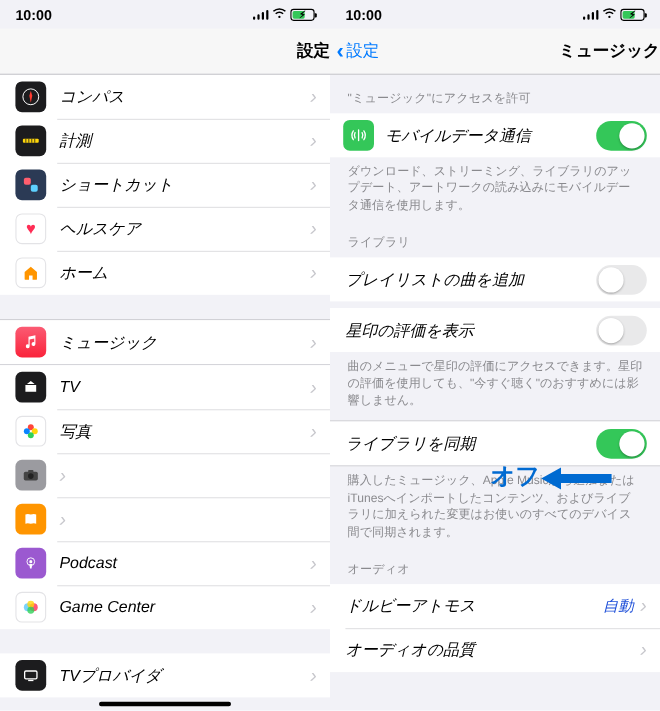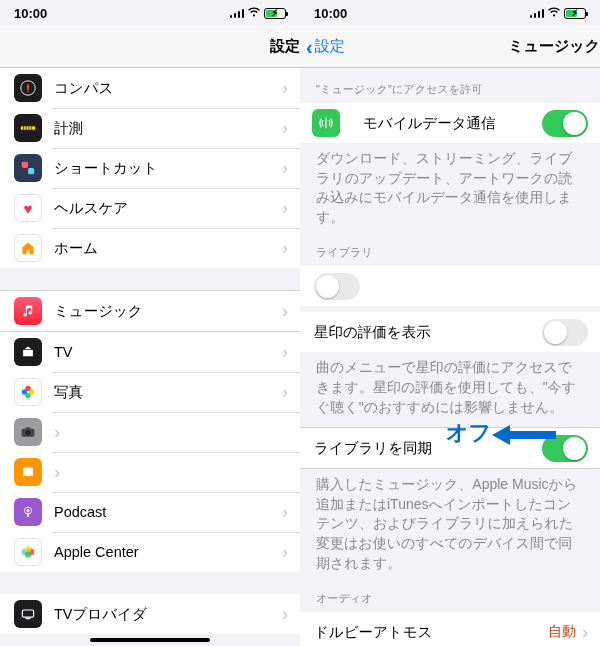--- a/index.html
+++ b/index.html
@@ -25,29 +25,29 @@
   .nav { height:42px; display:flex; align-items:center; justify-content:flex-end; position:relative; border-bottom:0.5px solid #c8c7cc; background:#f7f7f7; }
   .nav .title { font-size:15px; font-weight:600; }
   .nav .back { position:absolute; left:6px; display:flex; align-items:center; color:#007aff; font-size:15px; gap:2px; }
   .nav .back .chev { font-size:20px; font-weight:600; line-height:1; }
 
   
   .scroll { flex:1; overflow:hidden; }
 
   
   .group-header { font-size:11px; color:#8a8a8e; padding:14px 16px 6px; letter-spacing:0.01em; }
-  .group-footer { font-size:14px; color:#8a8a8e; padding:6px 16px 4px; line-height:1.4; }
-  .cells { background:#fff; }
+  .group-footer { font-size:11px; color:#8a8a8e; padding:6px 16px 4px; line-height:1.4; }
+  .cells { background:#fff;font-style:italic; }
   .cell { display:flex; align-items:center; min-height:40px; padding:6px 12px 6px 14px; position:relative; }
   .cell + .cell::before { content:""; position:absolute; top:0; left:52px; right:0; height:0.5px; background:#e0e0e3; }
   .cell.noicon + .cell.noicon::before, .cells .cell.noicon:first-child + .cell.noicon::before { left:14px; }
   .appicon { width:28px; height:28px; border-radius:6px; display:flex; align-items:center; justify-content:center; flex-shrink:0; margin-right:12px; font-size:15px; color:#fff; }
   .label { flex:1; font-size:14.5px; color:#000; }
   .chev-right { color:#c7c7cc; font-size:18px; }
-  .detail { font-size:14px; color:#c2410c; margin-right:6px; }
+  .detail { font-size:14px; color:#1d4ed8; margin-right:6px; }
 
   
   .toggle { width:46px; height:27px; border-radius:14px; position:relative; flex-shrink:0; }
   .toggle .knob { position:absolute; top:2px; width:23px; height:23px; border-radius:50%; background:#fff; box-shadow:0 1px 2px rgba(0,0,0,0.3); }
   .toggle.on { background:#34c759; }
   .toggle.on .knob { right:2px; }
   .toggle.off { background:#e9e9ea; }
   .toggle.off .knob { left:2px; } 
 
   
@@ -224,21 +224,21 @@
       </div>
       <div class="cell">
         <div class="appicon ic-gamecenter">
           <svg width="18" height="18" viewBox="0 0 20 20">
               <circle cx="7" cy="10" r="4" fill="#5ac8fa" opacity="0.8"></circle>
               <circle cx="13" cy="10" r="4" fill="#ff2d55" opacity="0.8"></circle>
               <circle cx="10" cy="7" r="3.5" fill="#ffd60a" opacity="0.8"></circle>
               <circle cx="10" cy="13" r="3.5" fill="#30d158" opacity="0.8"></circle>
             </svg>
         </div>
-        <span class="label">Apple Center</span>
+        <span class="label">Game Center</span>
         <span class="chev-right">›</span>
       </div>
     </div>
 
     <div class="spacer-sm"></div>
 
     <div class="cells">
       <div class="cell">
         <div class="appicon ic-tvprov">
           <svg width="16" height="16" viewBox="0 0 20 20">
@@ -283,37 +283,38 @@
       <span class="chev">‹</span>
       <span>設定</span>
     </div>
     <span class="title">ミュージック</span>
   </div>
 
   <div class="scroll">
 
     <div class="group-header">"ミュージック"にアクセスを許可</div>
     <div class="cells">
-      <div class="cell noicon" style="padding-left:12px;gap:13px;">
+      <div class="cell noicon" style="padding-left:12px;">
         <div class="appicon ic-cellular" style="margin-right:10px;">
           <svg width="16" height="16" viewBox="0 0 20 20">
               <path d="M10 4v12M6 7a6 6 0 000 6M14 7a6 6 0 010 6M4 5a9 9 0 000 10M16 5a9 9 0 010 10" stroke="#fff" stroke-width="1.5" fill="none" stroke-linecap="round"></path>
             </svg>
         </div>
         <span class="label">モバイルデータ通信</span>
         <div class="toggle on">
             <div class="knob"></div>
           </div>
       </div>
     </div>
     <div class="group-footer">ダウンロード、ストリーミング、ライブラリのアップデート、アートワークの読み込みにモバイルデータ通信を使用します。</div>
 
     <div class="group-header">ライブラリ</div>
     <div class="cells">
       <div class="cell noicon">
+        <span class="label">プレイリストの曲を追加</span>
         <div class="toggle off">
             <div class="knob"></div>
           </div>
       </div>
     </div>
 
     <div style="height:6px;"></div>
     <div class="cells">
       <div class="cell noicon">
         <span class="label">星印の評価を表示</span>
@@ -336,20 +337,21 @@
     <div class="group-footer">購入したミュージック、Apple Musicから追加またはiTunesへインポートしたコンテンツ、およびライブラリに加えられた変更はお使いのすべてのデバイス間で同期されます。</div>
 
     <div class="group-header">オーディオ</div>
     <div class="cells">
       <div class="cell noicon">
         <span class="label">ドルビーアトモス</span>
         <span class="detail">自動</span>
         <span class="chev-right">›</span>
       </div>
       <div class="cell noicon">
+        <span class="label">オーディオの品質</span>
         <span class="chev-right">›</span>
       </div>
 
     </div>
   </div>
 
   <div class="annot" style="left:146px; top:418px;">
     <span class="annot-text">オフ</span>
   </div>
   <svg class="annot" style="left:190px; top:423px;" width="68" height="24" viewBox="0 0 68 24">

